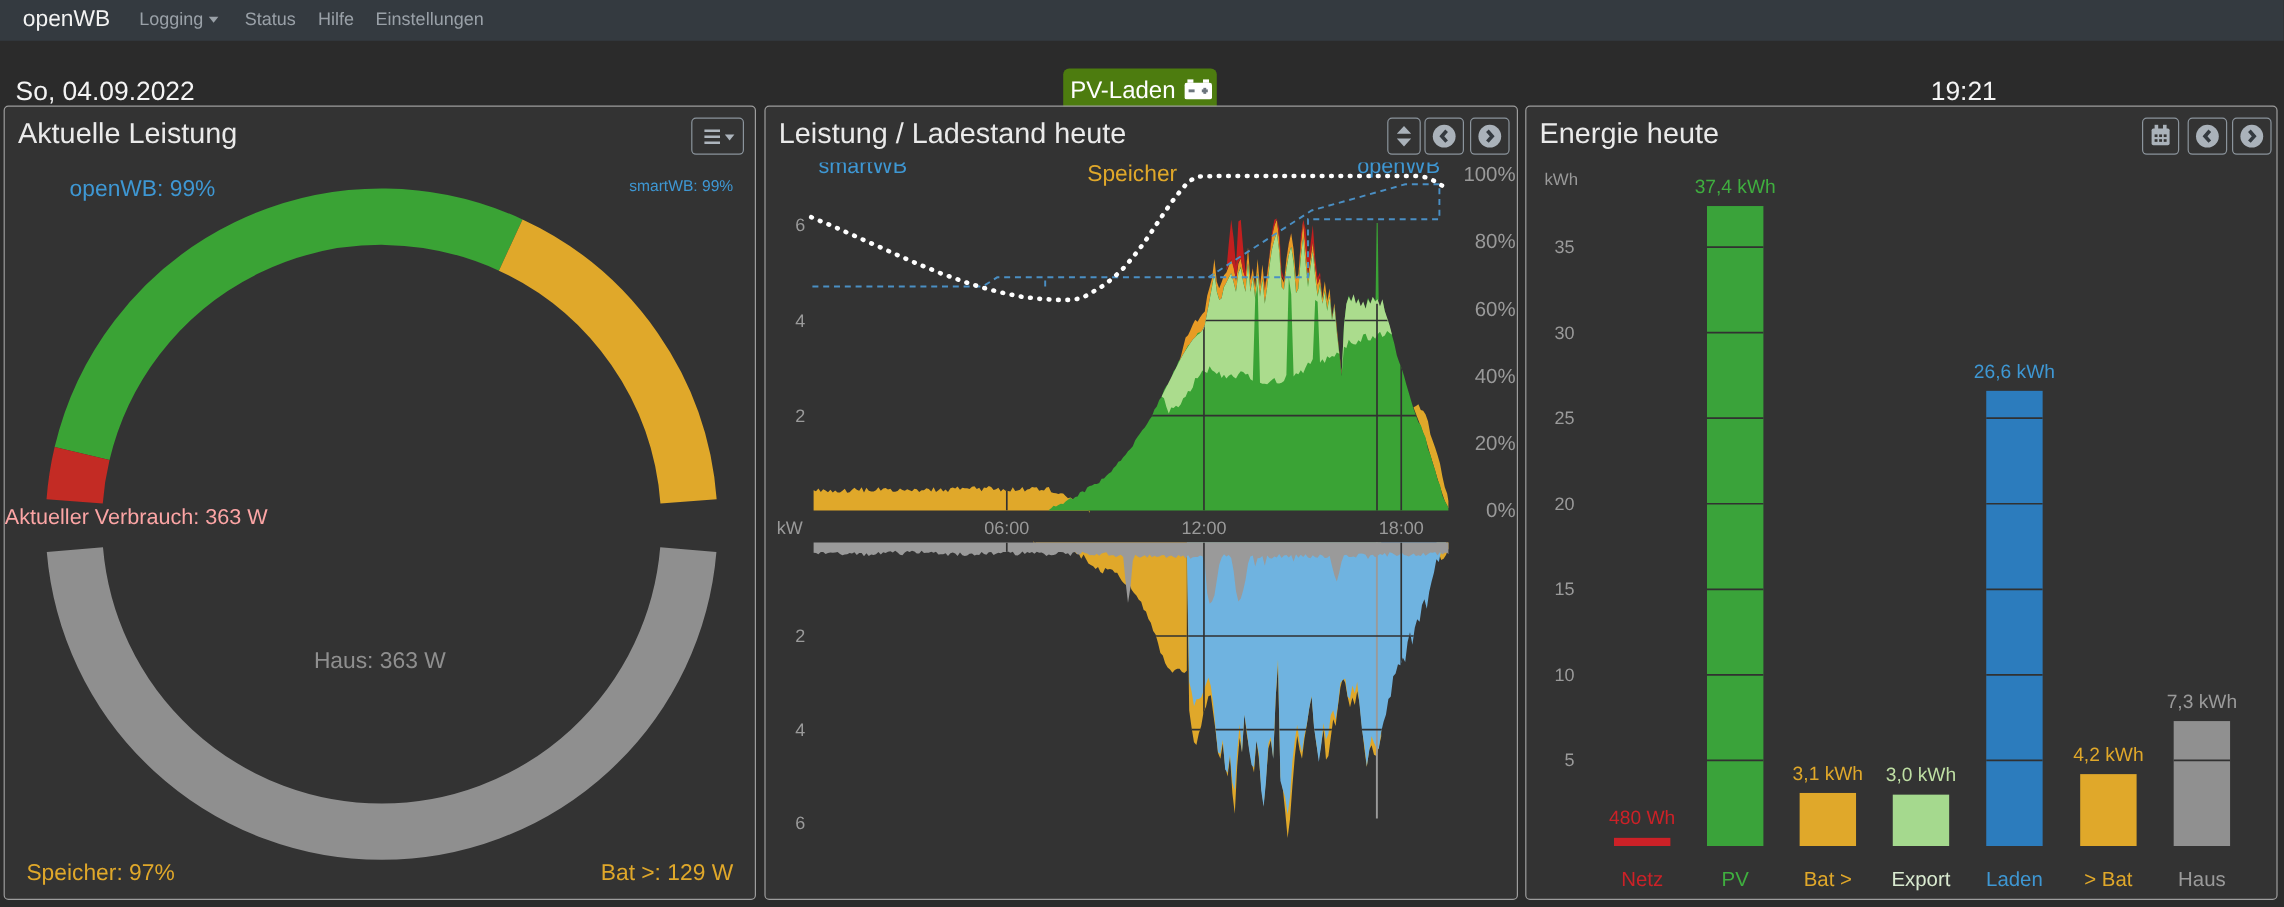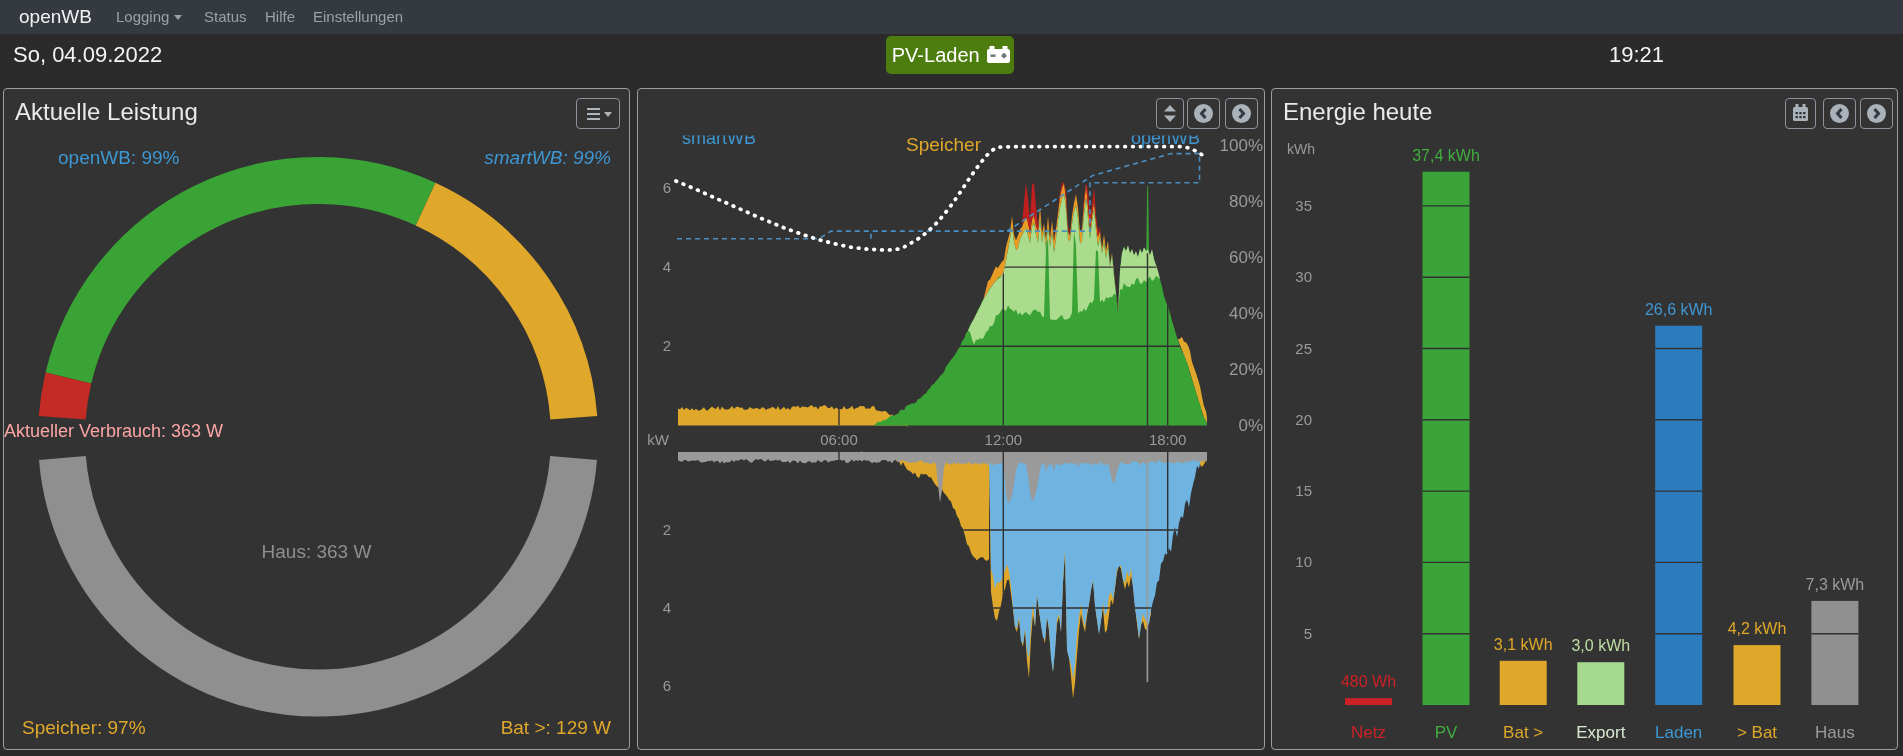--- a/index.html
+++ b/index.html
@@ -1,21 +1,21 @@
 <!DOCTYPE html>
 <html><head><meta charset="utf-8"><title>openWB</title>
 <style>
 *{margin:0;padding:0;box-sizing:border-box}
 html,body{width:1903px;height:756px;overflow:hidden;background:#2b2b2b;font-family:"Liberation Sans",sans-serif}
 .navbar{position:absolute;left:0;top:0;width:1903px;height:34px;background:#343a40;color:#fff}
 .brand{position:absolute;left:19px;top:6px;font-size:19px;color:#f2f2f2}
 .nav{position:absolute;left:0;top:8px;font-size:15px;color:#9aa1a8}
 .nav>span{position:absolute;white-space:nowrap}
 .caret{display:inline-block;width:0;height:0;border-left:4px solid transparent;border-right:4px solid transparent;border-top:5px solid #9aa1a8;vertical-align:2px;margin-left:5px}
-.subhead{position:absolute;left:0;top:29px;width:1683px;height:54px}
+.subhead{position:absolute;left:0;top:50px;width:1683px;height:54px}
 .date{position:absolute;left:13px;top:13px;font-size:22px;color:#f4f4f4}
 .time{position:absolute;right:19px;top:13px;font-size:22px;color:#f4f4f4}
 .pvbtn{position:absolute;left:886px;top:7px;width:128px;height:38px;background:#4d7c0f;border-radius:5px;color:#fff;font-size:20px;text-align:center;line-height:38px}
 .panel{position:absolute;top:88px;height:662px;background:#333;border:1px solid #9d9d9d;border-radius:4px}
 .ptitle{position:absolute;left:11px;top:9px;font-size:24px;color:#eaeaea;white-space:nowrap}
 .pbtn{position:absolute;top:9px;height:31px;border:1px solid #8b949c;border-radius:4px;background:#333}
 .lbl{position:absolute;white-space:nowrap}
 svg{position:absolute;left:0;top:0}
 </style></head>
 <body>
@@ -42,21 +42,21 @@
 </div>
 
 <div class="panel" style="left:3px;width:627px">
 <svg width="627" height="662" viewBox="0 0 627 662">
 <path d="M64.4,289.0 A256.5,256.5 0 0 1 421.6,115.2" stroke="#3aa335" stroke-width="47" fill="none"></path>
 <path d="M421.6,115.2 A256.5,256.5 0 0 1 569.8,328.8" stroke="#e0a82a" stroke-width="47" fill="none"></path>
 <path d="M58.2,328.8 A256.5,256.5 0 0 1 64.4,289.0" stroke="#c32b24" stroke-width="47" fill="none"></path>
 <path d="M58.4,369.0 A256.5,256.5 0 0 0 569.6,369.0" stroke="#8f8f8f" stroke-width="47" fill="none"></path>
 </svg>
 <div class="lbl" style="top:58px;font-size:19px;color:#3e97d3;left:18px;margin-left:36px;">openWB: 99%</div>
-<div class="lbl" style="top:58px;font-size:19px;color:#3e97d3;right:18px;font-style:italic;">smartWB: 99%</div>
+<div class="lbl" style="top:58px;font-size:13px;color:#3e97d3;right:18px;">smartWB: 99%</div>
 <div class="lbl" style="top:332px;font-size:18px;color:#fca5a5;left:0;width:100%;text-align:left;">Aktueller Verbrauch: 363 W</div>
 <div class="lbl" style="top:452px;font-size:19px;color:#8f8f8f;left:0;width:100%;text-align:center;">Haus: 363 W</div>
 <div class="lbl" style="top:628px;font-size:19px;color:#e0a82a;left:18px;">Speicher: 97%</div>
 <div class="lbl" style="top:628px;font-size:19px;color:#e0a82a;right:18px;">Bat &gt;: 129 W</div>
 <div class="pbtn" style="right:9px;width:44px">
 <svg width="42" height="29">
         <g stroke="#adb5bd" stroke-width="2">
           <path d="M10,10 h13 M10,15 h13 M10,20 h13"></path>
         </g>
         <path d="M27,13 l4,5 l4,-5 z" fill="#adb5bd"></path>
@@ -130,20 +130,21 @@
         <circle cx="15.5" cy="14.5" r="9.5" fill="#aab2ba"></circle>
         <path d="M17.5,10 L13.5,14.5 L17.5,19" stroke="#343a40" stroke-width="3" fill="none"></path>
       </svg>
     </div>
     <div class="pbtn" style="left:587px;width:33px">
       <svg width="31" height="29">
         <circle cx="15.5" cy="14.5" r="9.5" fill="#aab2ba"></circle>
         <path d="M13.5,10 L17.5,14.5 L13.5,19" stroke="#343a40" stroke-width="3" fill="none"></path>
       </svg>
     </div>
+<div class="ptitle">Leistung / Ladestand heute</div>
 </div>
 
 <div class="panel" style="left:1271px;width:627px">
 <svg width="627" height="662" viewBox="0 0 627 662">
 <rect x="73.0" y="609.2" width="47" height="6.8" fill="#cc2127"></rect>
 <rect x="150.5" y="82.7" width="47" height="533.3" fill="#3aa33a"></rect>
 <rect x="227.7" y="571.8" width="47" height="44.2" fill="#e0a82a"></rect>
 <rect x="305.3" y="573.2" width="47" height="42.8" fill="#a5d98e"></rect>
 <rect x="383.2" y="236.7" width="47" height="379.3" fill="#2c7cbd"></rect>
 <rect x="461.5" y="556.1" width="47" height="59.9" fill="#e0a82a"></rect>

